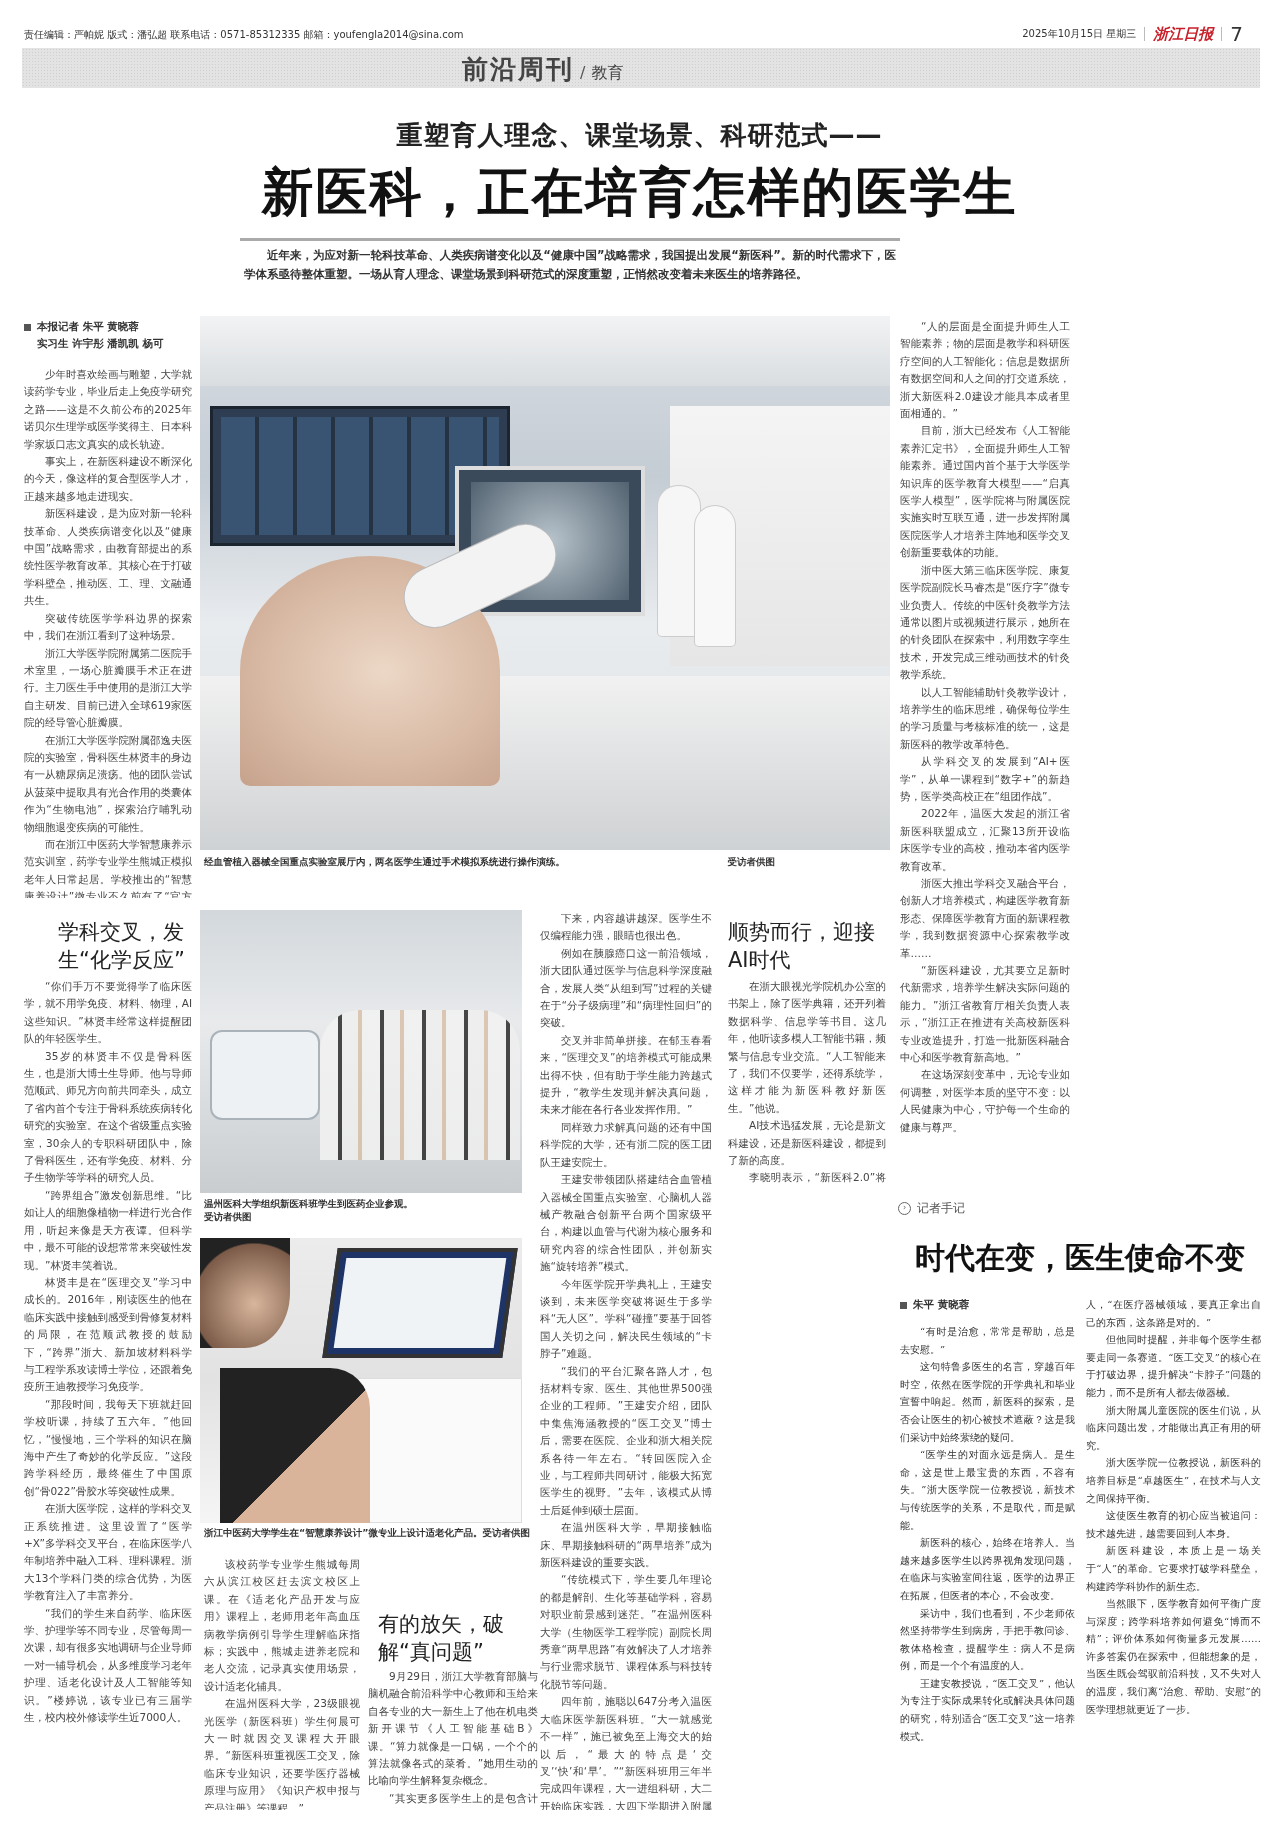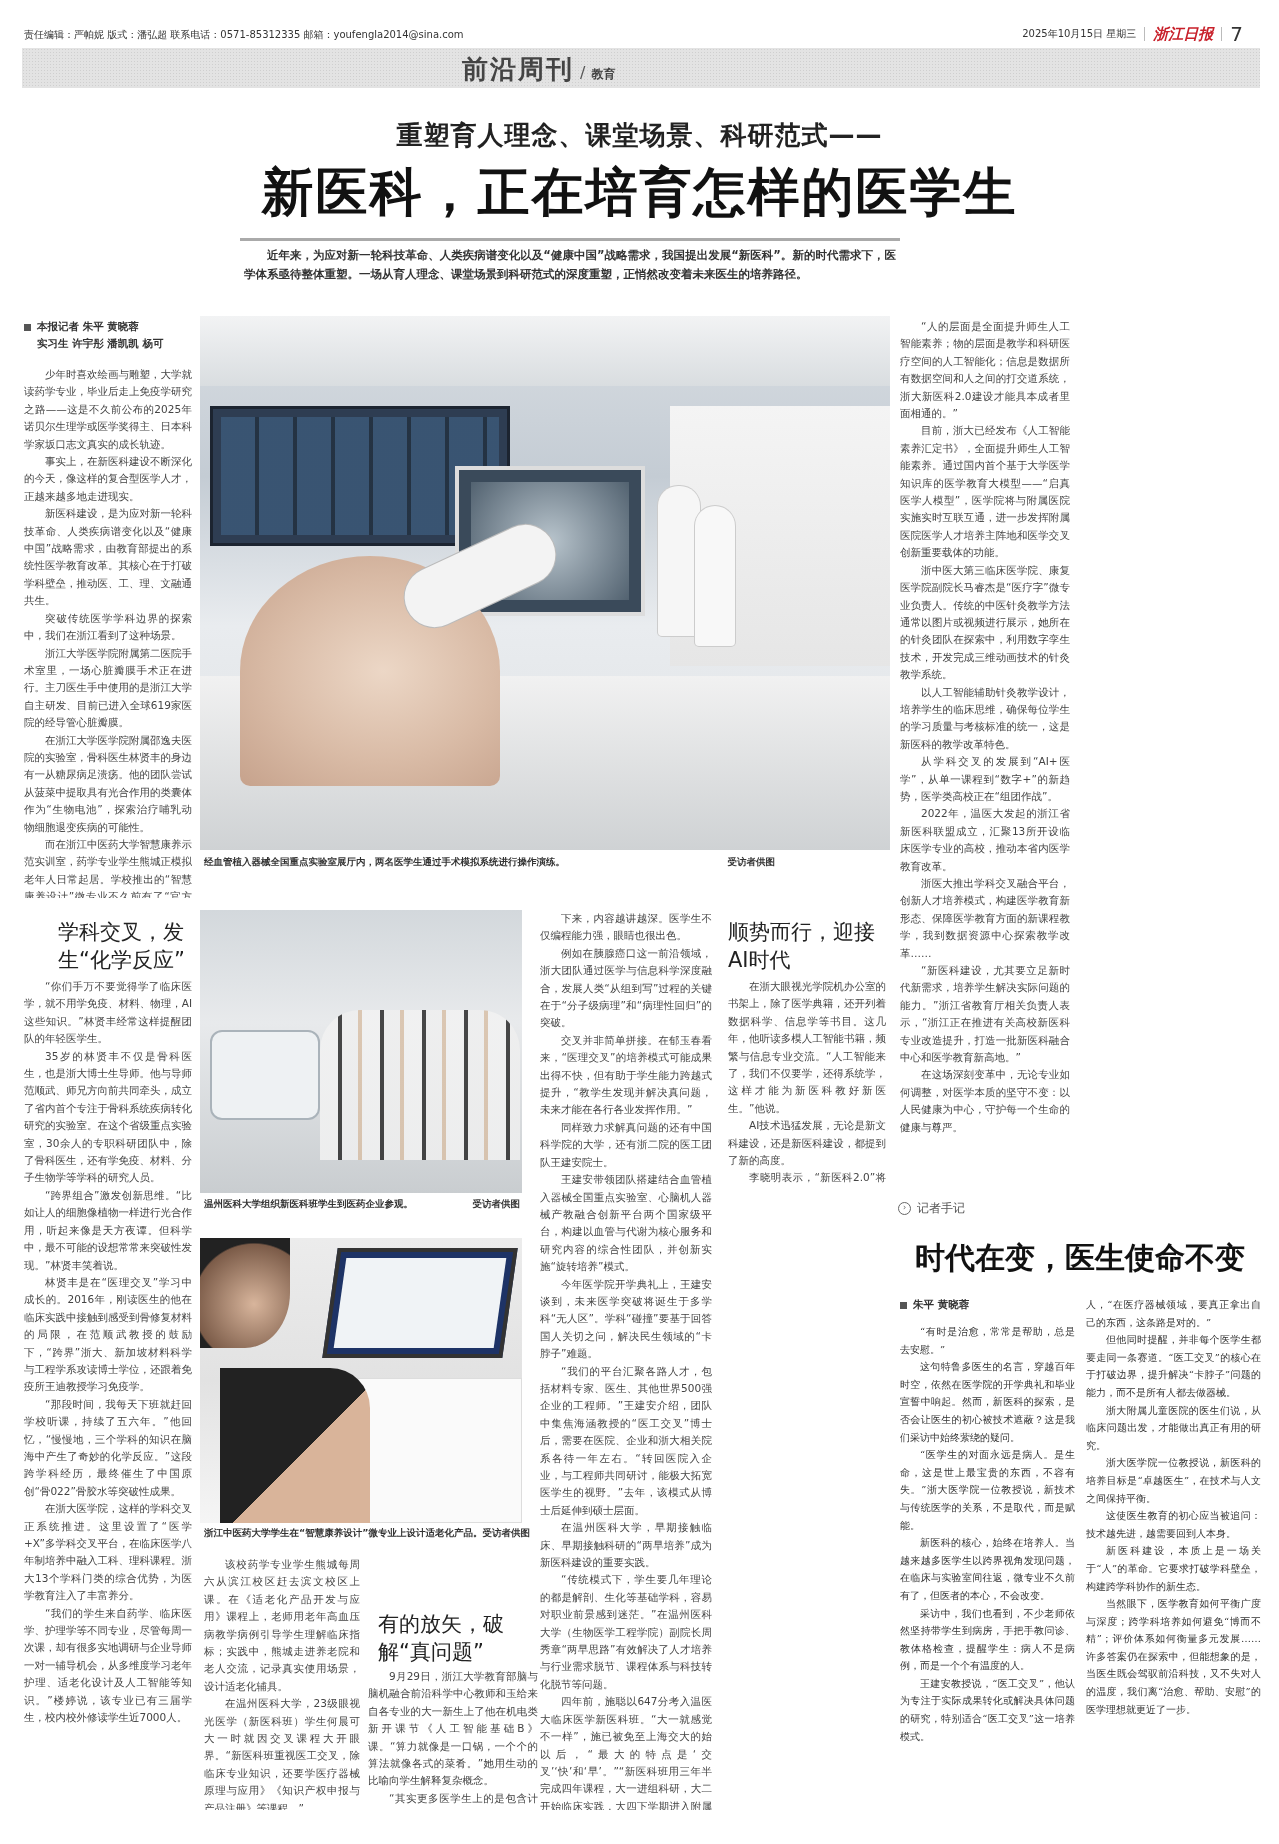--- a/index.html
+++ b/index.html
@@ -13,21 +13,21 @@
   .meta-right .logo { color: #c8202a; font-family: "DejaVu Serif", serif; font-size: 15px; font-weight: bold; font-style: italic; }
   .meta-right .sep { width: 1px; height: 14px; background: #bbb; }
   .meta-right .pageno { font-size: 20px; color: #333; }
   .band { left: 22px; top: 48px; width: 1238px; height: 40px;
     background-color: #e3e3e3;
     background-image: radial-gradient(#cfcfcf 0.8px, transparent 0.9px);
     background-size: 3px 3px; }
   .band-title { left: 462px; top: 52px; display: flex; align-items: baseline; gap: 6px; }
   .band-title .main { font-size: 26px; font-weight: bold; color: #444; letter-spacing: 2px; }
   .band-title .slash { font-size: 16px; color: #555; }
-  .band-title .sub { font-size: 12px; color: #444; font-weight: bold; }
+  .band-title .sub { font-size: 16px; color: #444; font-weight: normal; }
 
   
   .kicker { left: 0; width: 1279px; top: 118px; text-align: center; font-size: 26px; font-weight: bold; color: #222; letter-spacing: 1px; }
   .headline { left: 0; width: 1279px; top: 158px; text-align: center; font-size: 52px; font-weight: 900; color: #111; letter-spacing: 2px; }
   .rule { left: 240px; top: 238px; width: 660px; height: 3px; background: #aaa; }
   .lede { left: 244px; top: 246px; width: 652px; font-size: 11.5px; line-height: 19px; font-weight: bold; color: #333; text-indent: 2em; text-align: justify; }
 
   
   .col { font-size: 10.5px; line-height: 17.4px; color: #444; text-align: justify; }
   .col p { text-indent: 2em; }
@@ -136,21 +136,21 @@
 </div>
 <div class="abs caption" style="left:204px; top:856px; width:571px;">
   <span>经血管植入器械全国重点实验室展厅内，两名医学生通过手术模拟系统进行操作演练。</span>
   <span class="credit">受访者供图</span>
 </div>
 
 <div class="abs photo p2">
   <div class="abs incubator"></div>
   <div class="abs crowd"></div>
 </div>
-<div class="abs caption" style="left:204px; top:1198px; width:316px;">
+<div class="abs caption" style="left:204px; top:1198px; width:316px;flex-direction:column;">
   <span>温州医科大学组织新医科班学生到医药企业参观。</span>
   <span class="credit">受访者供图</span>
 </div>
 
 <div class="abs photo p3">
   <div class="abs laptop"></div>
   <div class="abs paper"></div>
   <div class="abs arm"></div>
   <div class="abs head"></div>
 </div>
@@ -208,21 +208,21 @@
   <span class="circ">›</span>
   <span>记者手记</span>
 </div>
 <div class="abs note-head">时代在变，医生使命不变</div>
 
 <div class="abs note-col" style="left:900px; top:1296px; width:175px; height:514px; overflow:hidden;">
   <div class="byline" style="margin-bottom:10px;"><span class="sq"></span><span>朱平  黄晓蓉</span></div>
   <p>“有时是治愈，常常是帮助，总是去安慰。”</p>
   <p>这句特鲁多医生的名言，穿越百年时空，依然在医学院的开学典礼和毕业宣誓中响起。然而，新医科的探索，是否会让医生的初心被技术遮蔽？这是我们采访中始终萦绕的疑问。</p>
   <p>“医学生的对面永远是病人。是生命，这是世上最宝贵的东西，不容有失。”浙大医学院一位教授说，新技术与传统医学的关系，不是取代，而是赋能。</p>
-  <p>新医科的核心，始终在培养人。当越来越多医学生以跨界视角发现问题，在临床与实验室间往返，微专业不久前有了，但医者的本心，不会改变。</p>
+  <p>新医科的核心，始终在培养人。当越来越多医学生以跨界视角发现问题，在临床与实验室间往返，医学的边界正在拓展，但医者的本心，不会改变。</p>
   <p>采访中，我们也看到，不少老师依然坚持带学生到病房，手把手教问诊、教体格检查，提醒学生：病人不是病例，而是一个个有温度的人。</p>
   <p>王建安教授说，“医工交叉”，他认为专注于实际成果转化或解决具体问题的研究，特别适合“医工交叉”这一培养模式。</p>
 </div>
 <div class="abs note-col" style="left:1086px; top:1296px; width:175px; height:514px; overflow:hidden;">
   <p style="text-indent:0">人，“在医疗器械领域，要真正拿出自己的东西，这条路是对的。”</p>
   <p>但他同时提醒，并非每个医学生都要走同一条赛道。“医工交叉”的核心在于打破边界，提升解决“卡脖子”问题的能力，而不是所有人都去做器械。</p>
   <p>浙大附属儿童医院的医生们说，从临床问题出发，才能做出真正有用的研究。</p>
   <p>浙大医学院一位教授说，新医科的培养目标是“卓越医生”，在技术与人文之间保持平衡。</p>
   <p>这使医生教育的初心应当被追问：技术越先进，越需要回到人本身。</p>
   <p>新医科建设，本质上是一场关于“人”的革命。它要求打破学科壁垒，构建跨学科协作的新生态。</p>

